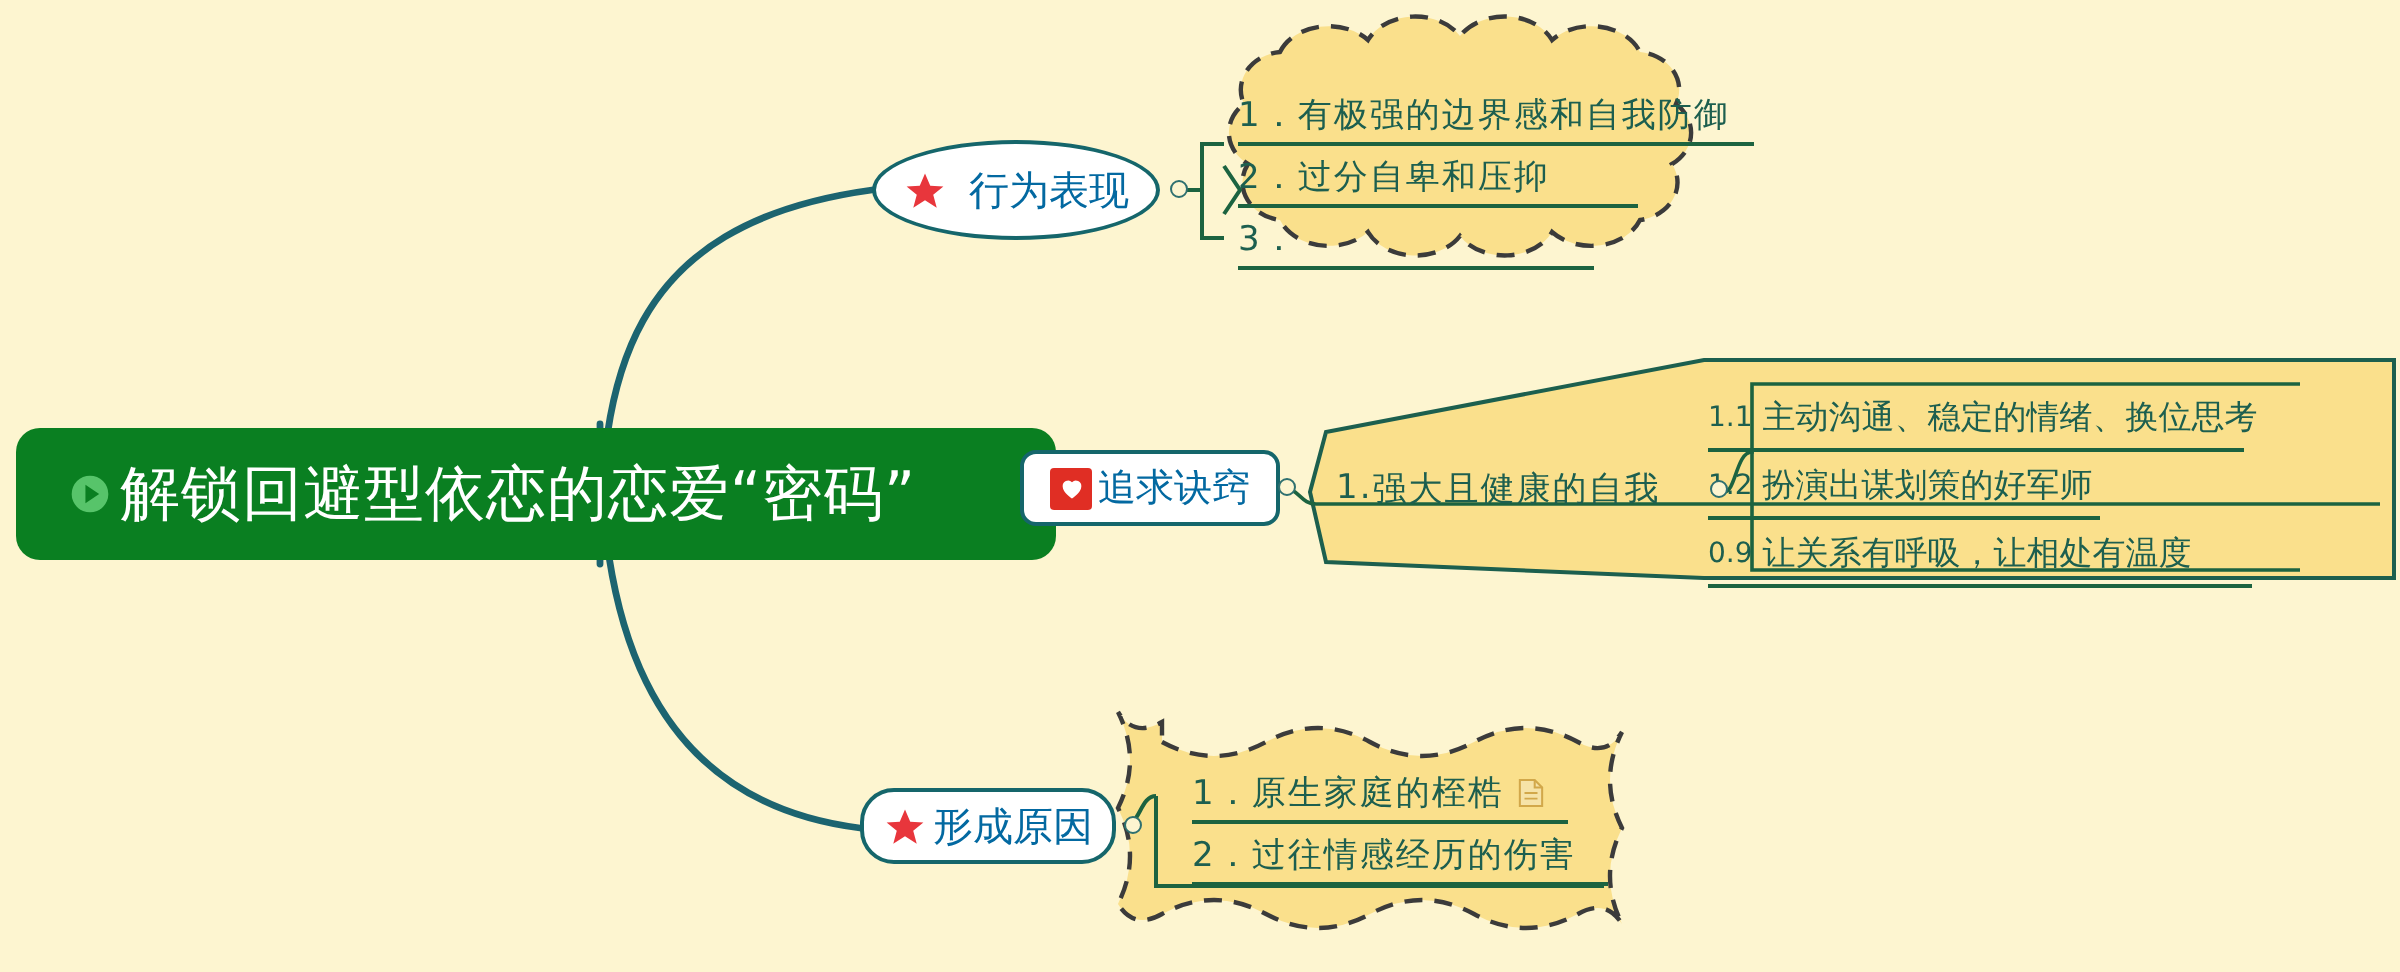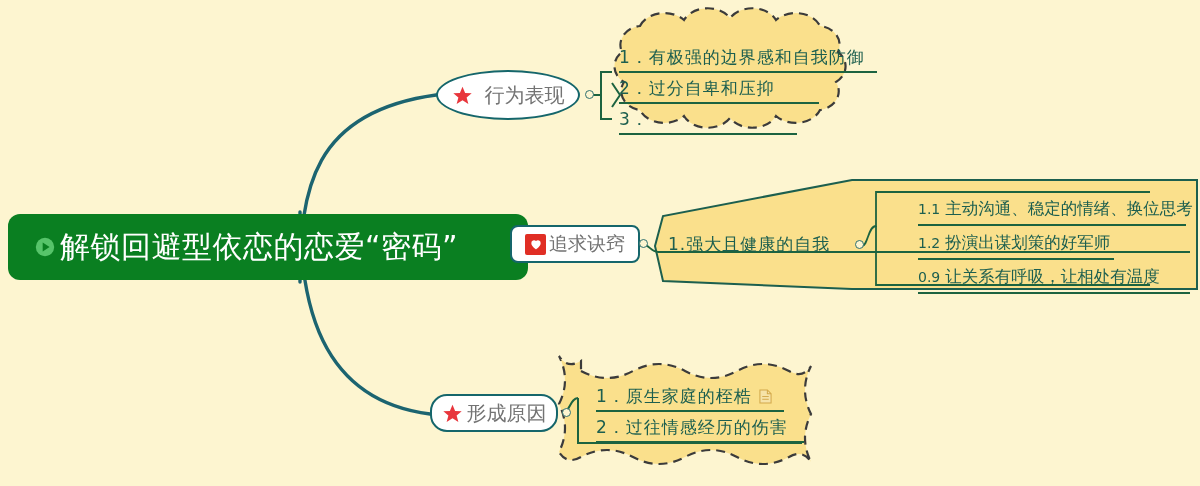--- a/index.html
+++ b/index.html
@@ -48,21 +48,21 @@
   
   .branch-node {
     position: absolute;
     display: flex; align-items: center;
     background: #ffffff;
     border: 2px solid #15666b;
     z-index: 7;
     white-space: nowrap;
   }
   .branch-node .btext {
-    color: #737373;
+    color: #0369a1;
     font-size: 20px;
     font-family: Liberation Serif, serif;
   }
   #node-behavior {
     left: 436px; top: 70px;
     width: 144px; height: 50px;
     border-radius: 72px / 25px;
     justify-content: center;
     gap: 12px;
   }
@@ -110,21 +110,21 @@
   
   #items-behavior { left: 619px; top: 42px; }
   #items-behavior .item { height: 31px; font-size: 17px; letter-spacing: 1px; }
   #items-behavior .item .u { width: 258px; }
 
   
   #items-p1 { left: 668px; top: 228px; }
   #items-p1 .item { height: 32px; font-size: 17px; letter-spacing: 1px; }
 
   
-  #items-p2 { left: 918px; top: 192px; }
+  #items-p2 { left: 854px; top: 192px; }
   #items-p2 .item { height: 34px; font-size: 16.5px; }
   #items-p2 .item .u { width: 270px; }
   #items-p2 .num { font-size: 14px; margin-right: 5px; }
 
   
   #items-cause { left: 596px; top: 381px; }
   #items-cause .item { height: 31px; font-size: 17px; letter-spacing: 1px; }
   #items-cause .item .u { width: 205px; }
 
   .doc-icon { width: 13px; height: 15px; margin-left: 7px; flex:0 0 auto; }

